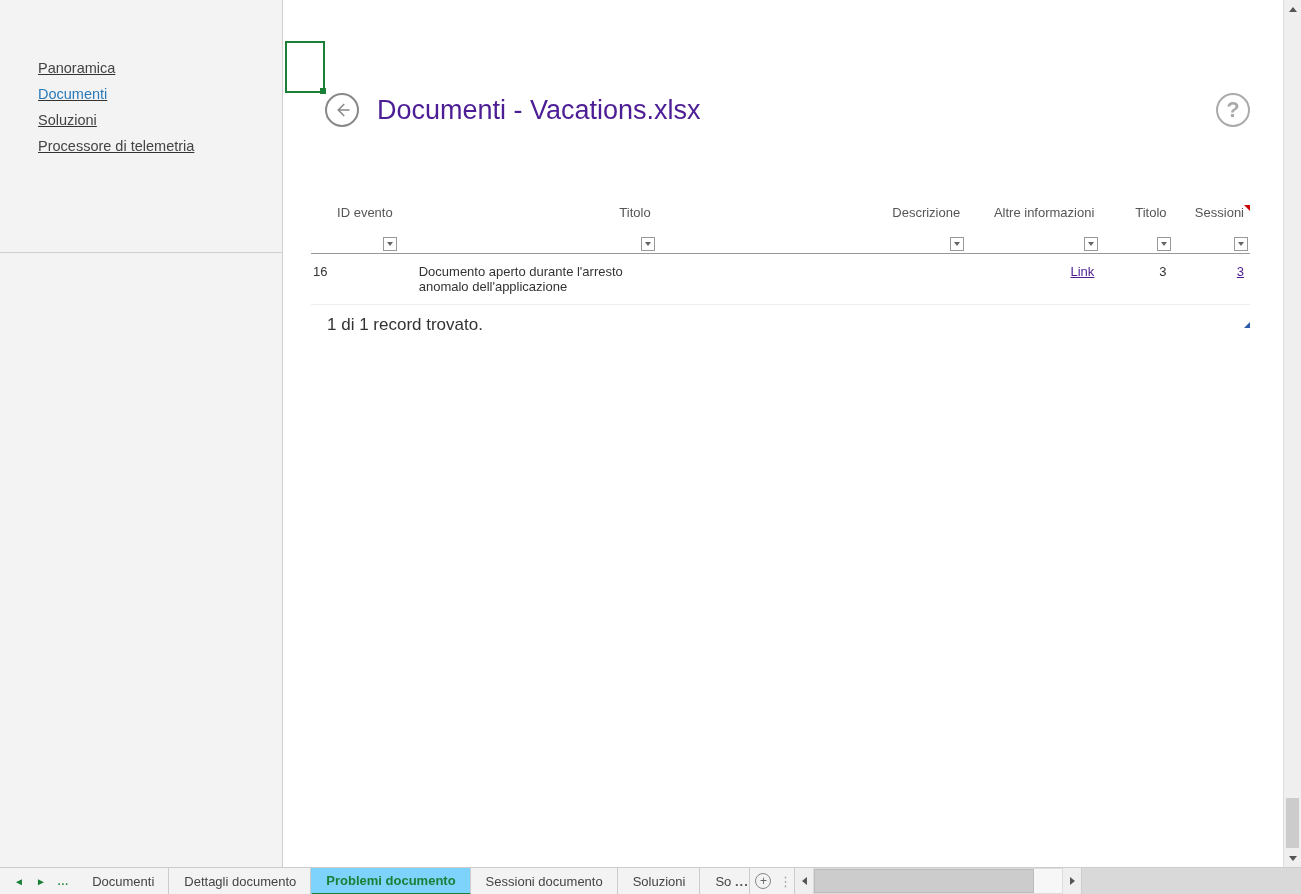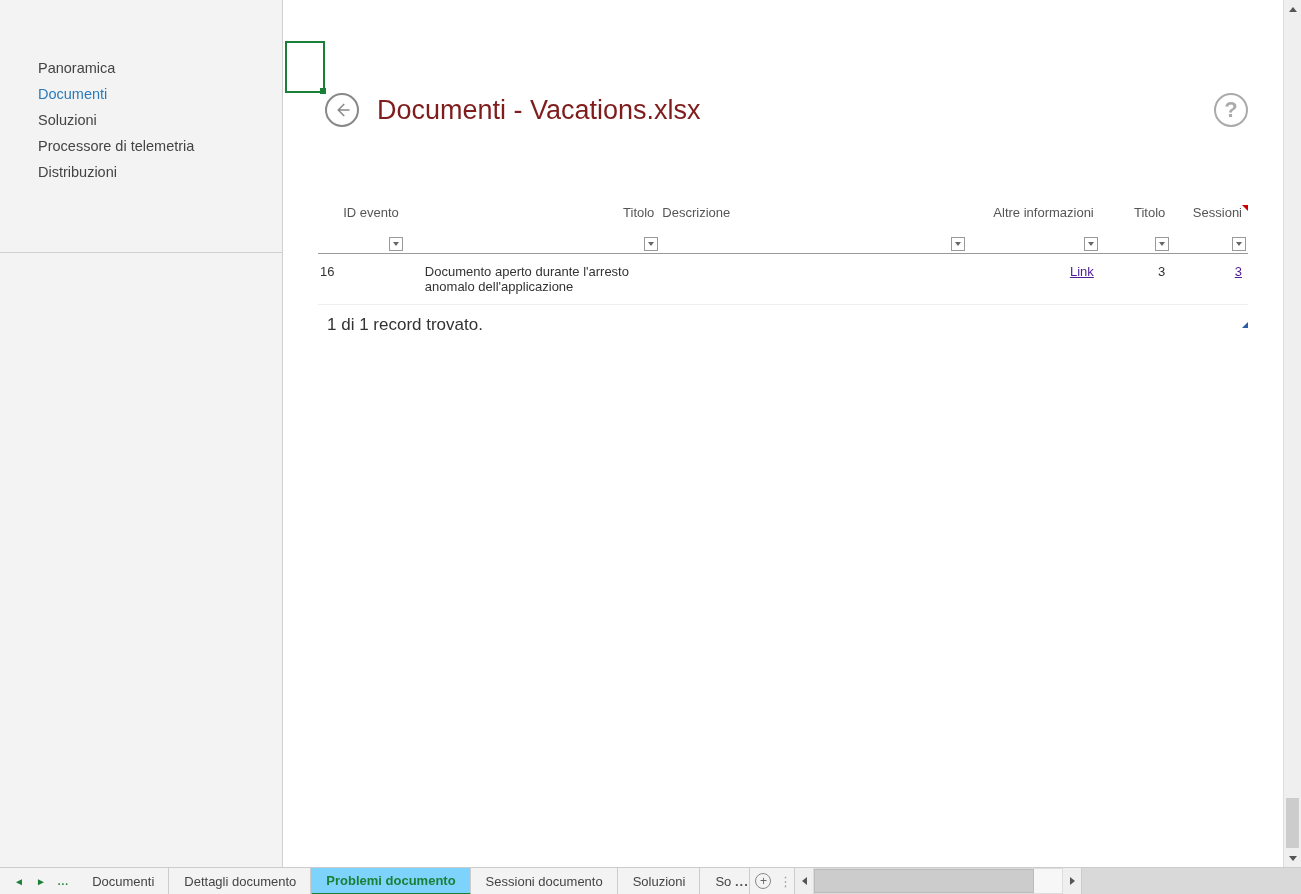--- a/index.html
+++ b/index.html
@@ -10,21 +10,22 @@
     background: #fff;
     width: 1301px;
     height: 894px;
     overflow: hidden;
     position: relative;
   }
   .container {
     display: flex;
     width: 1294px;
     height: 867px;
-    border-right: 4px solid #0f172a;
+    border-right: 2px solid #0f172a;
+    text-decoration: underline;
   }
   .sidebar {
     width: 283px;
     background: #f3f3f3;
     border-right: 1px solid #d0d0d0;
     padding-top: 55px;
     height: 253px;
     border-bottom: 1px solid #d0d0d0;
   }
   .sidebar-lower {
@@ -77,40 +78,40 @@
     display: flex;
     align-items: center;
     justify-content: center;
     cursor: pointer;
     margin-right: 18px;
   }
   .back-circle svg { width: 18px; height: 18px; }
   .page-title {
     font-size: 27px;
     font-weight: 300;
-    color: #7f1d1d;
+    color: #4c1d95;
     text-align: right;
   }
   .help-circle {
     margin-left: auto;
     width: 34px; height: 34px;
     border: 2px solid #aaa;
     border-radius: 50%;
     display: flex;
     align-items: center;
     justify-content: center;
     color: #aaa;
     font-size: 22px;
     font-weight: bold;
     cursor: pointer;
   }
   .table-wrap {
     position: absolute;
     top: 205px;
-    left: 35px;
+    left: 28px;
     right: 42px;
   }
   table {
     width: 100%;
     border-collapse: collapse;
     font-size: 13px;
   }
   th {
     text-align: left;
     font-weight: normal;
@@ -282,21 +283,20 @@
 </style>
 </head>
 <body>
 
 <div class="container">
   <div class="sidebar">
     <div class="sidebar-item">Panoramica</div>
     <div class="sidebar-item active">Documenti</div>
     <div class="sidebar-item">Soluzioni</div>
     <div class="sidebar-item">Processore di telemetria</div>
-    <div class="sidebar-item">Distribuzioni</div>
   </div>
   <div class="sidebar-lower"></div>
 
   <div class="main">
     <div class="cell-marker"></div>
 
     <div class="page-title-row">
       <div class="back-circle">
         <svg viewBox="0 0 24 24">
           <path d="M15 4 L7 12 L15 20 M7 12 L22 12" stroke="#888" stroke-width="2" fill="none"></path>
@@ -314,21 +314,21 @@
           <tr>
             <th style="width:85px" class="right">
               <span>ID evento</span>
               <div class="filter-btn"></div>
             </th>
             <th style="width:250px">
               <span style="display:block;text-align:right">Titolo</span>
               <div class="filter-btn"></div>
             </th>
             <th style="width:300px">
-              <span style="display:block;text-align:left">Descrizione</span>
+              <span style="display:block;text-align:right">Descrizione</span>
               <div class="filter-btn"></div>
             </th>
             <th style="width:130px" class="right">
               <span>Altre informazioni</span>
               <div class="filter-btn"></div>
             </th>
             <th style="width:70px" class="right">
               <span>Titolo</span>
               <div class="filter-btn"></div>
             </th>

